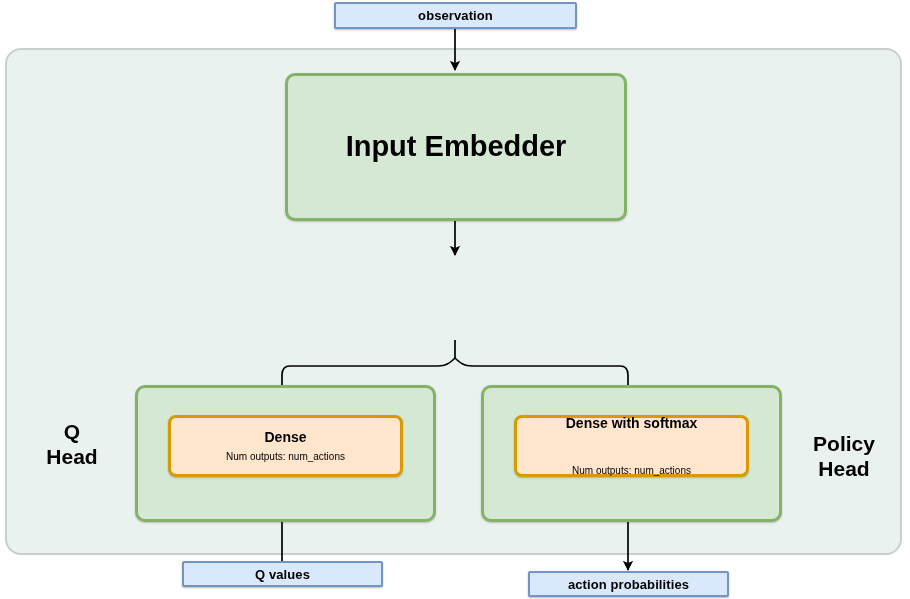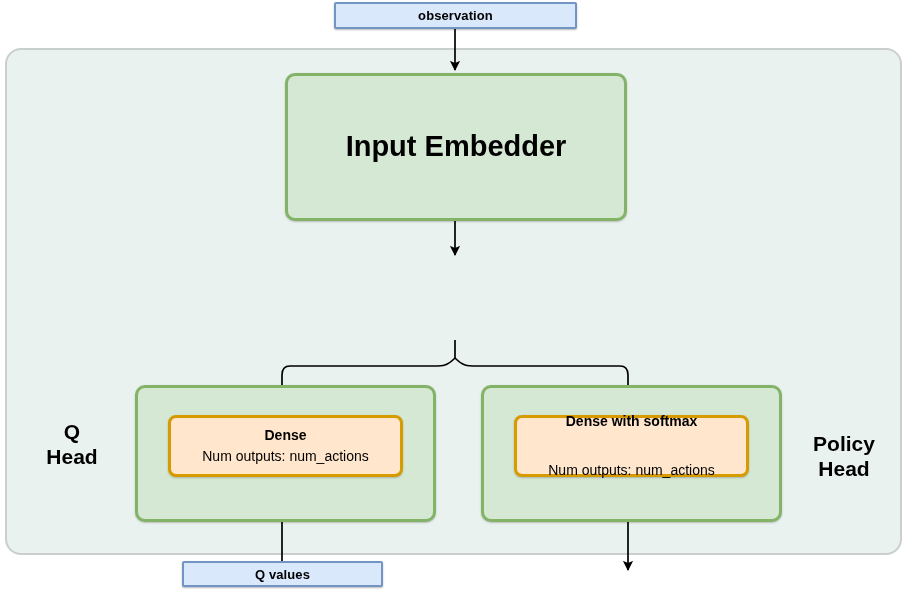--- a/index.html
+++ b/index.html
@@ -87,21 +87,21 @@
     justify-content: center;
     text-align: center;
     color: #000000;
   }
   .orange-box .ob-title {
     font-size: 14px;
     font-weight: bold;
     line-height: 1.25;
   }
   .orange-box .ob-sub {
-    font-size: 14px;
+    font-size: 10px;
     font-weight: normal;
     line-height: 1.3;
     margin-top: 3px;
   }
 
   
   #outer-container {
     position: absolute;
     box-sizing: border-box;
     background: #eaf2f0;
@@ -175,14 +175,17 @@
     </div>
   </div>
 
   <div class="head-caption" style="left:789px; top:420px; width:110px;margin-top:12px;">Policy
 Head</div>
 
   <div class="node io-box" style="left:182px; top:561px; width:201px; height:26px;">
     <span>Q values</span>
   </div>
 
+  <div class="node io-box" style="left:528px; top:571px; width:201px; height:26px;">
+    <span>action probabilities</span>
+  </div>
 
 </div>
 
 </body></html>

